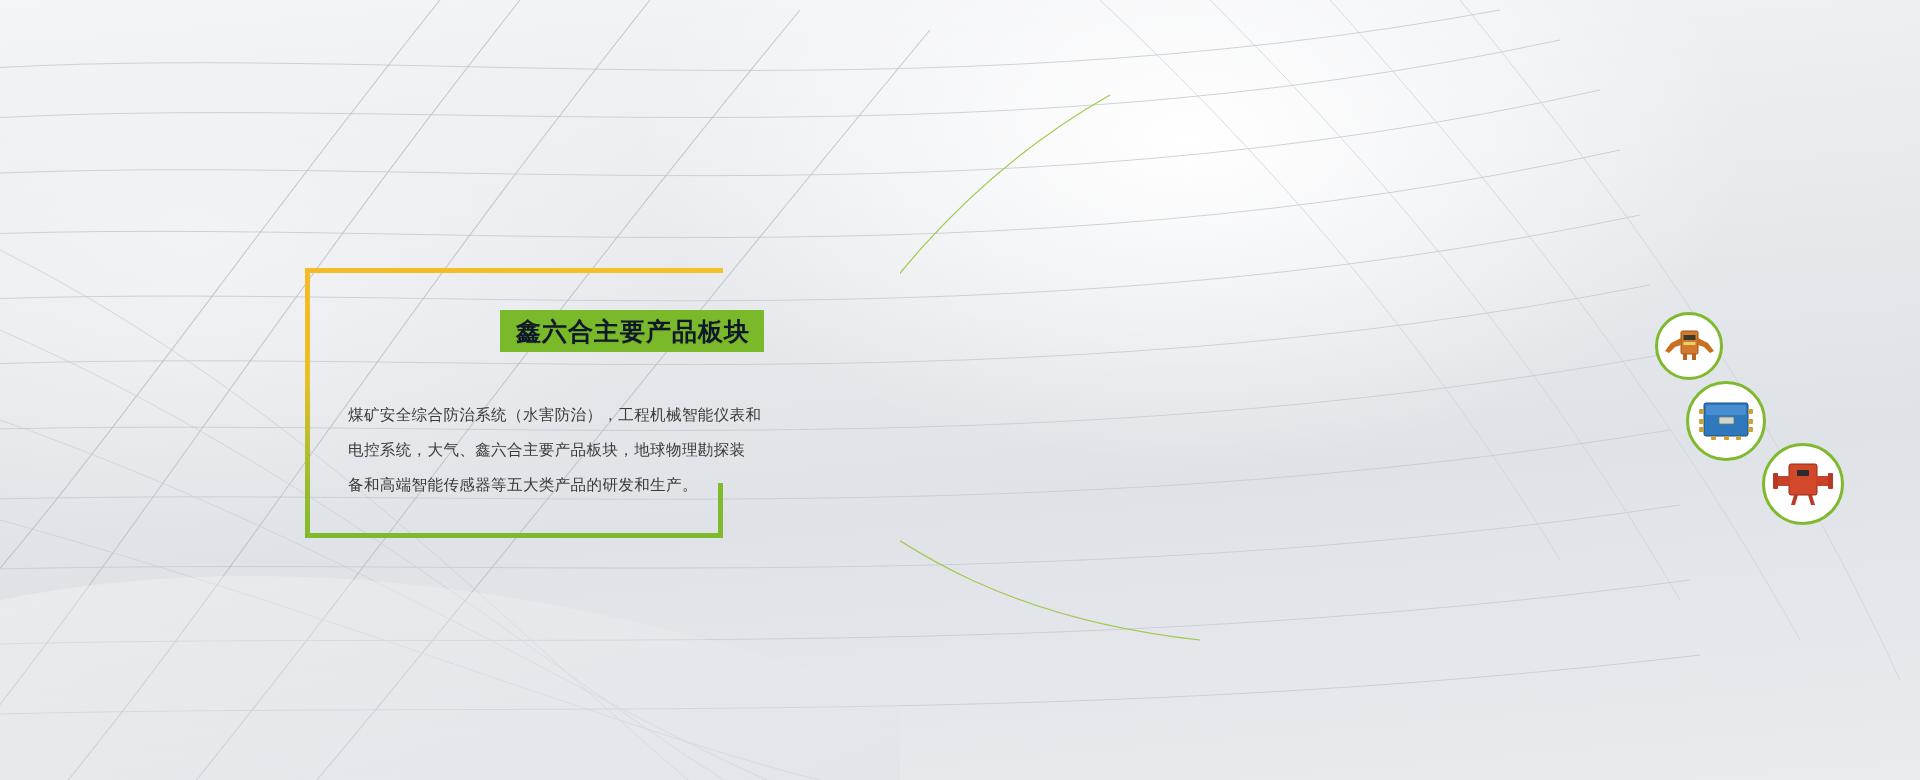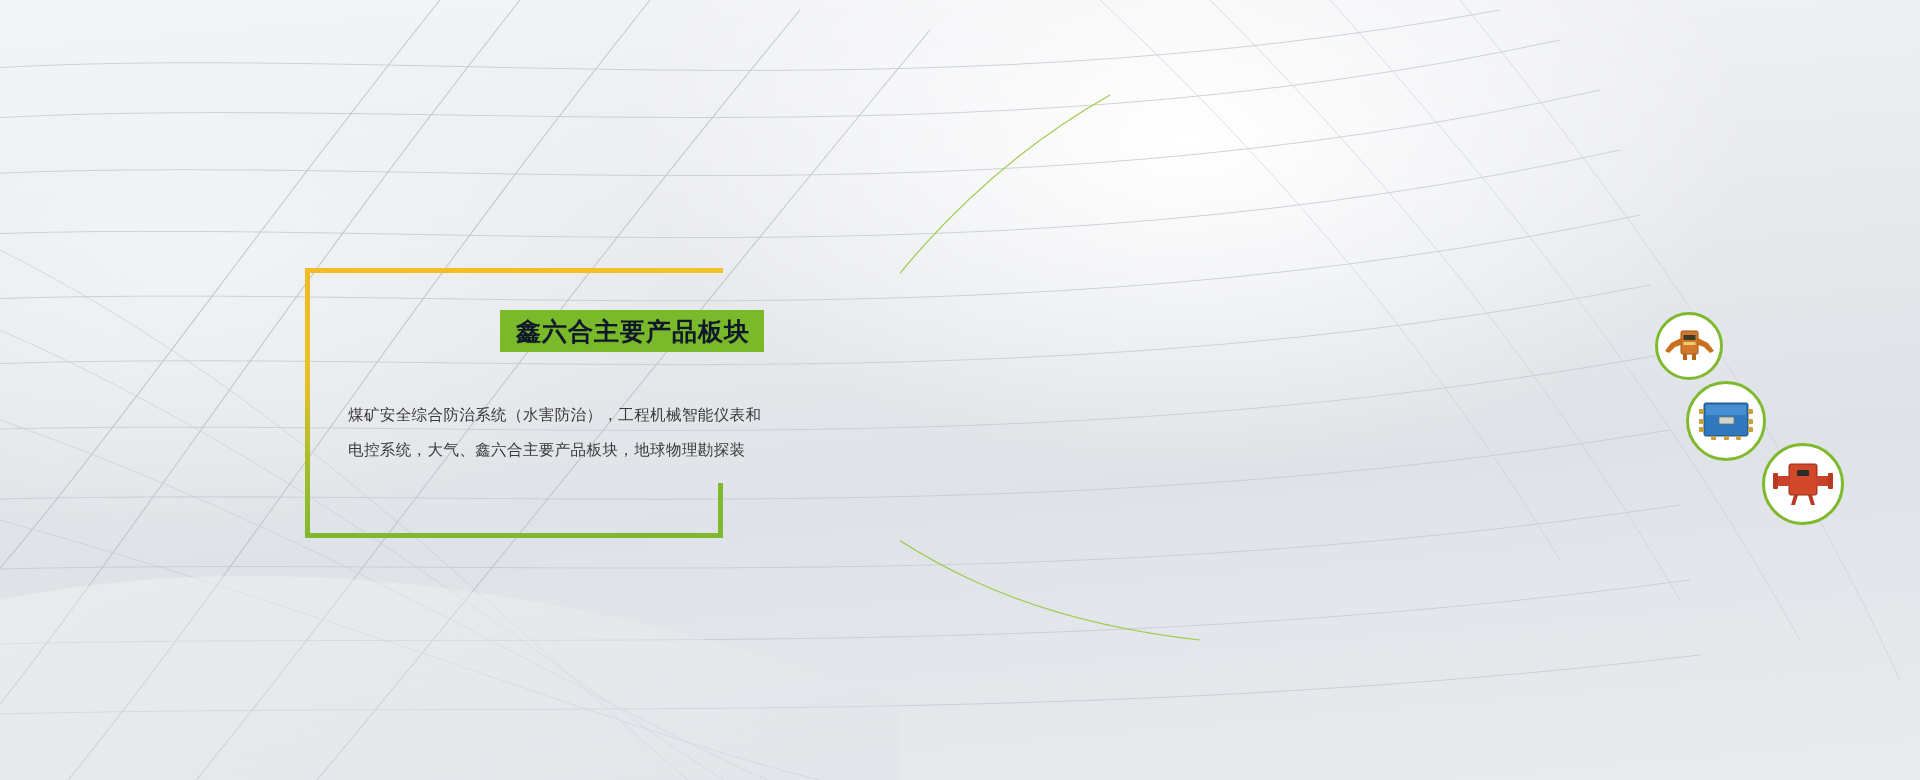--- a/index.html
+++ b/index.html
@@ -98,20 +98,21 @@
   <div class="bar right"></div>
 </div>
 
 <div id="titlebar">
   <span class="t">鑫六合主要产品板块</span>
 </div>
 
 <div id="bodytext">
   <p>煤矿安全综合防治系统（水害防治），工程机械智能仪表和</p>
   <p>电控系统，大气、鑫六合主要产品板块，地球物理勘探装</p>
+  <p>备和高端智能传感器等五大类产品的研发和生产。</p>
 </div>
 
 <div id="hero">
 
   <svg width="1020" height="780" viewBox="0 0 1020 780" style="position:absolute;left:0;top:0;pointer-events:none">
     <g fill="none" stroke="#9dcb4d" stroke-width="1.2">
       <path d="M-110,430 C-30,300 60,180 210,95"></path>
       <path d="M-95,470 C10,560 120,620 300,640"></path>
     </g>
     <g fill="none" stroke="#8fc24a" stroke-width="1.3">

